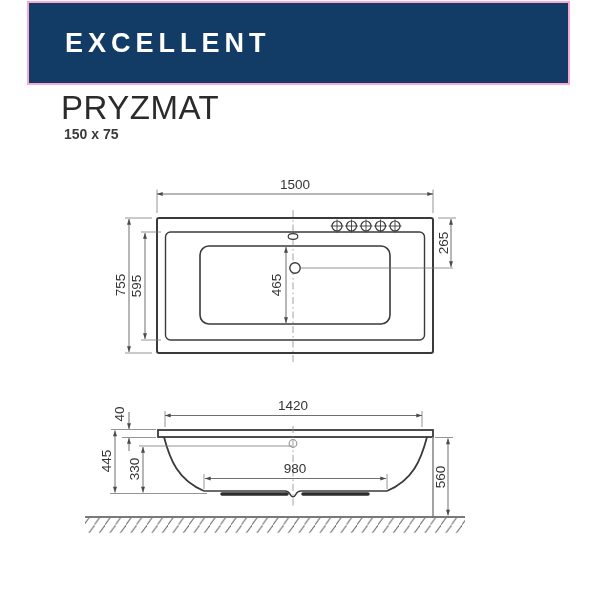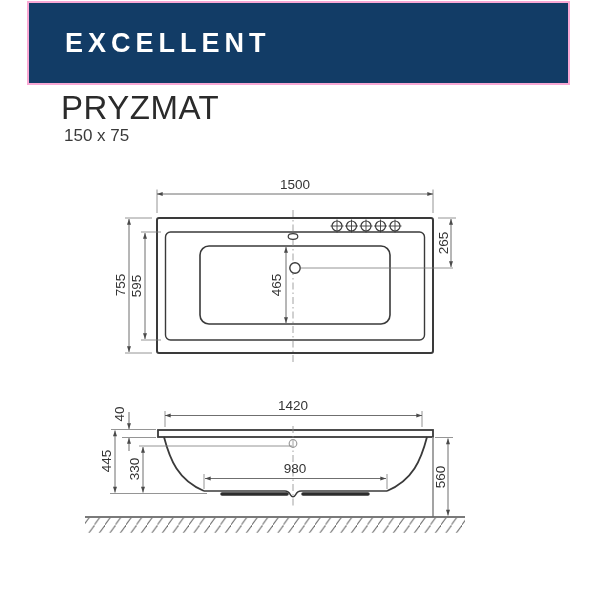--- a/index.html
+++ b/index.html
@@ -7,21 +7,21 @@
   .page{position:relative;width:600px;height:600px;background:#fff;}
 
   .logo-box{position:absolute;left:27px;top:1px;width:539px;height:80px;
             background:#123c66;border:2px solid #f9a8d4;box-sizing:content-box;
             display:flex;align-items:center;}
   .logo-text{color:#ffffff;font-weight:bold;font-size:27px;letter-spacing:5px;
              margin-left:36px;white-space:nowrap;}
 
   .product-name{position:absolute;left:61px;top:89px;font-size:33px;font-weight:normal;
                 color:#2b2b2b;letter-spacing:0.5px;}
-  .product-size{position:absolute;left:64px;top:126px;font-size:17px;font-weight:normal;
+  .product-size{position:absolute;left:64px;top:126px;font-size:14px;font-weight:bold;
                 color:#3a3a3a;}
 
   svg.drawing{position:absolute;left:0;top:0;width:600px;height:600px;}
   svg.drawing text{font-family:"Liberation Sans", sans-serif;font-size:13.5px;fill:#343434;}
   .outline{stroke:#3a3a3a;fill:#ffffff;}
   .dimline{stroke:#5f5f5f;stroke-width:0.9;fill:none;}
   .extline{stroke:#7a7a7a;stroke-width:0.8;fill:none;}
   .cline{stroke:#8a8a8a;stroke-width:0.8;fill:none;stroke-dasharray:7 3 1.5 3;}
 </style>
 </head>

